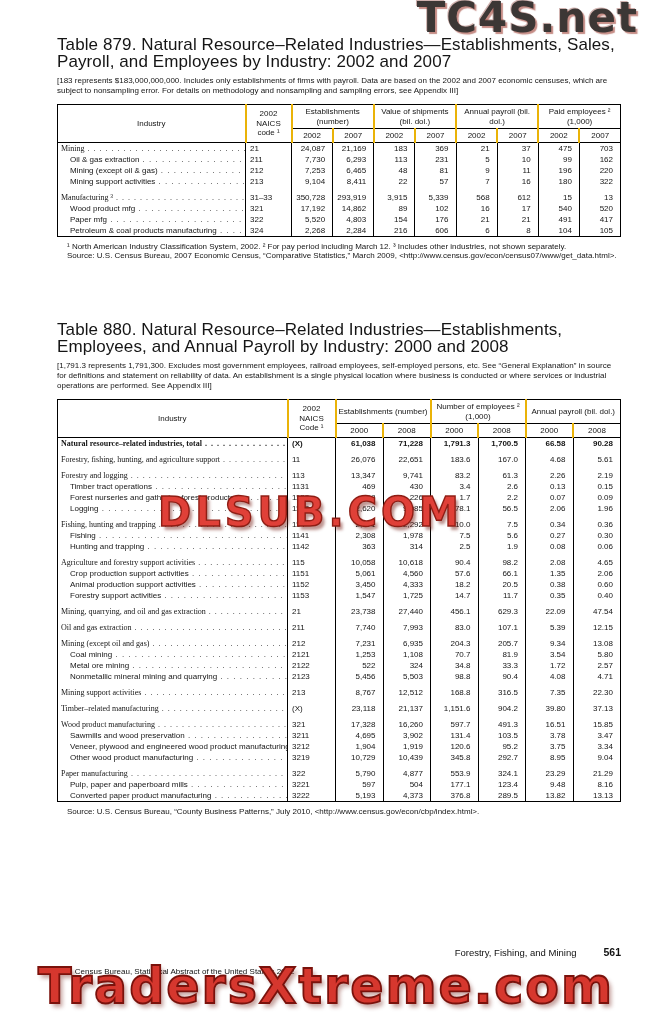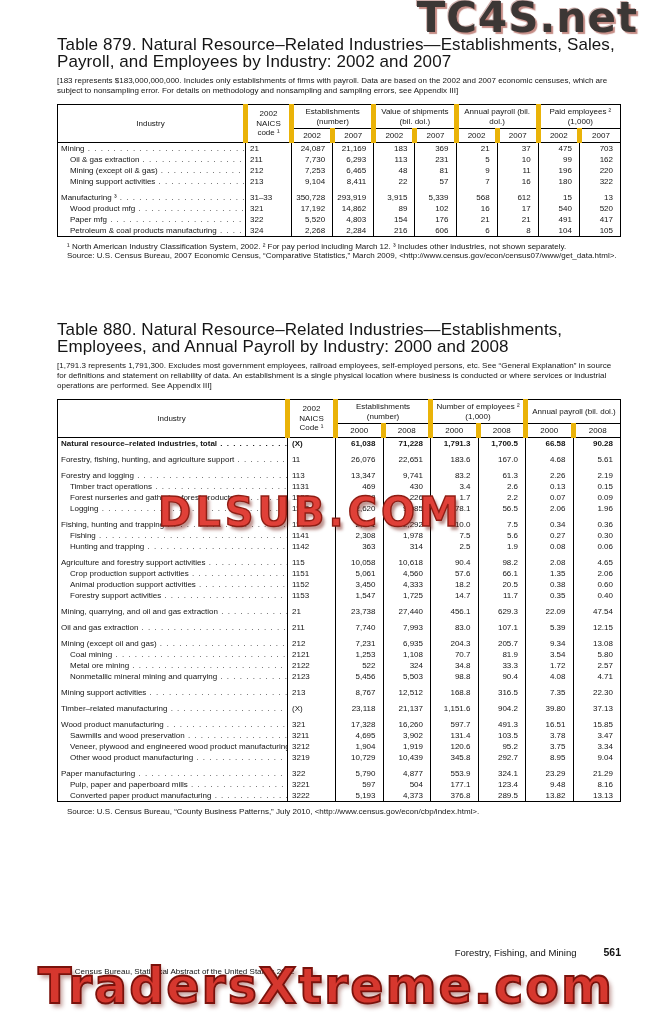--- a/index.html
+++ b/index.html
@@ -19,37 +19,37 @@
     width: 100%; border-collapse: collapse; table-layout: fixed;
     border: 1.6px solid #000; font-size: 8px; margin-bottom: 5px;
   }
   #table879 col.col-industry { width: 188px; }
   #table879 col.col-code { width: 46px; }
   #table880 col.col-industry { width: 230px; }
   #table880 col.col-code { width: 48px; }
 
   table.stat th {
     font-weight: normal; text-align: center; vertical-align: middle;
-    border-left: 5px solid #eab308; padding: 2px 1px; line-height: 9.5px; font-size: 8px;
+    border-left: 2px solid #eab308; padding: 2px 1px; line-height: 9.5px; font-size: 8px;
   }
   table.stat th.th-industry { border-left: none; }
   table.stat tr.years th { border-top: 1px solid #000; padding: 1.5px 0; }
   table.stat tbody tr:first-child td { border-top: 1.3px solid #000; }
 
   table.stat td {
     border-left: 1px solid #000; line-height: 11px; height: 11px;
     overflow: hidden; white-space: nowrap; vertical-align: bottom;
   }
   table.stat td.td-industry { border-left: none; }
   table.stat td.td-code { padding-left: 4px; }
   table.stat td.td-data { text-align: right; padding-right: 7px; }
   table.stat tr.spacer td { height: 5px; line-height: 5px; }
   table.stat tr.bold { font-weight: bold; }
 
-  td.td-industry.ind0 { padding-left: 3px; }
+  td.td-industry.ind0 { padding-left: 3px; font-family: Liberation Serif, serif; }
   td.td-industry.ind1 { padding-left: 12px; }
   .td-industry .dots::after {
     content: " . . . . . . . . . . . . . . . . . . . . . . . . . . . . . . . . . . . . . . . . . . . . . . . . . . . . . . . . . . . . . . . . . . . . . . . . . . . . . . . . . . . . . . . . . . . .";
     letter-spacing: 1px;
   }
 
   .fnote { font-size: 8px; line-height: 9.8px; text-indent: 10px; }
   .src { overflow-wrap: anywhere; }
   .sec2 { margin-top: 60px; }
 

